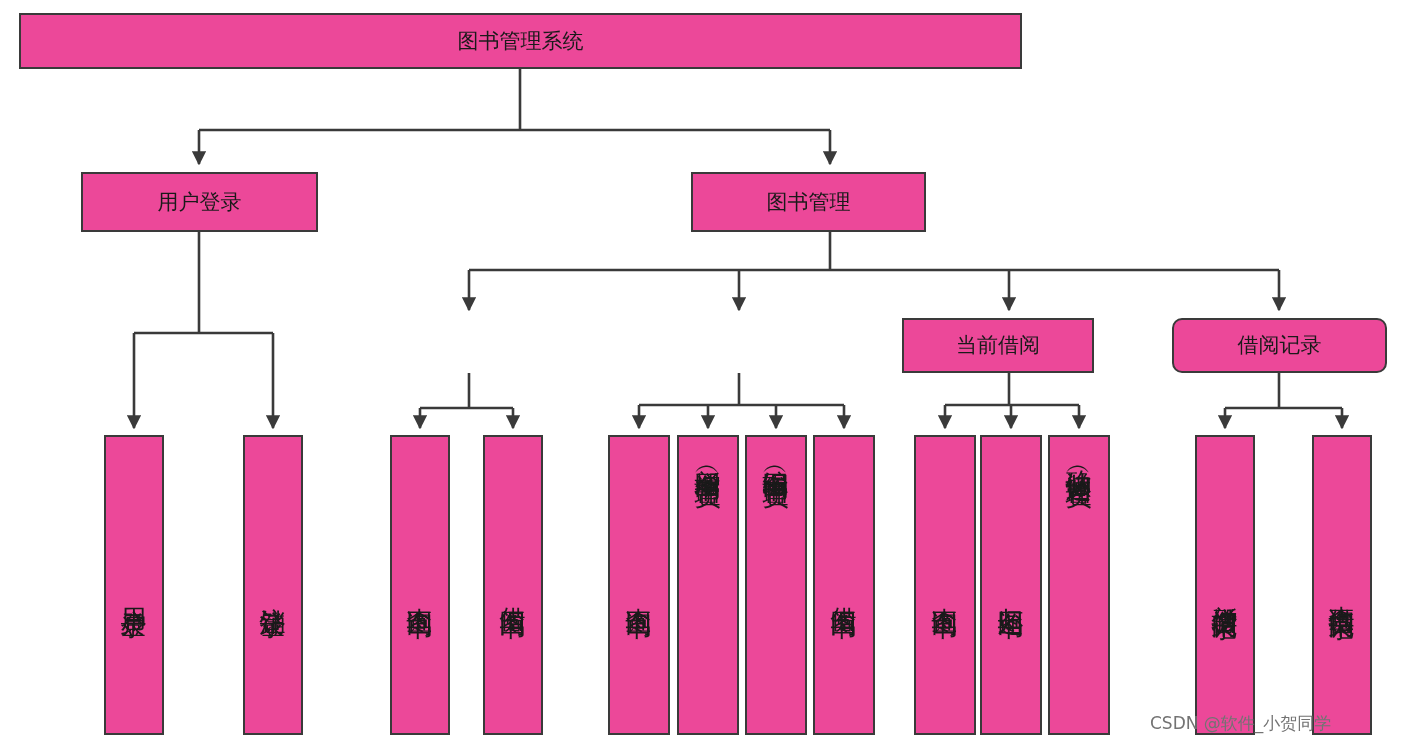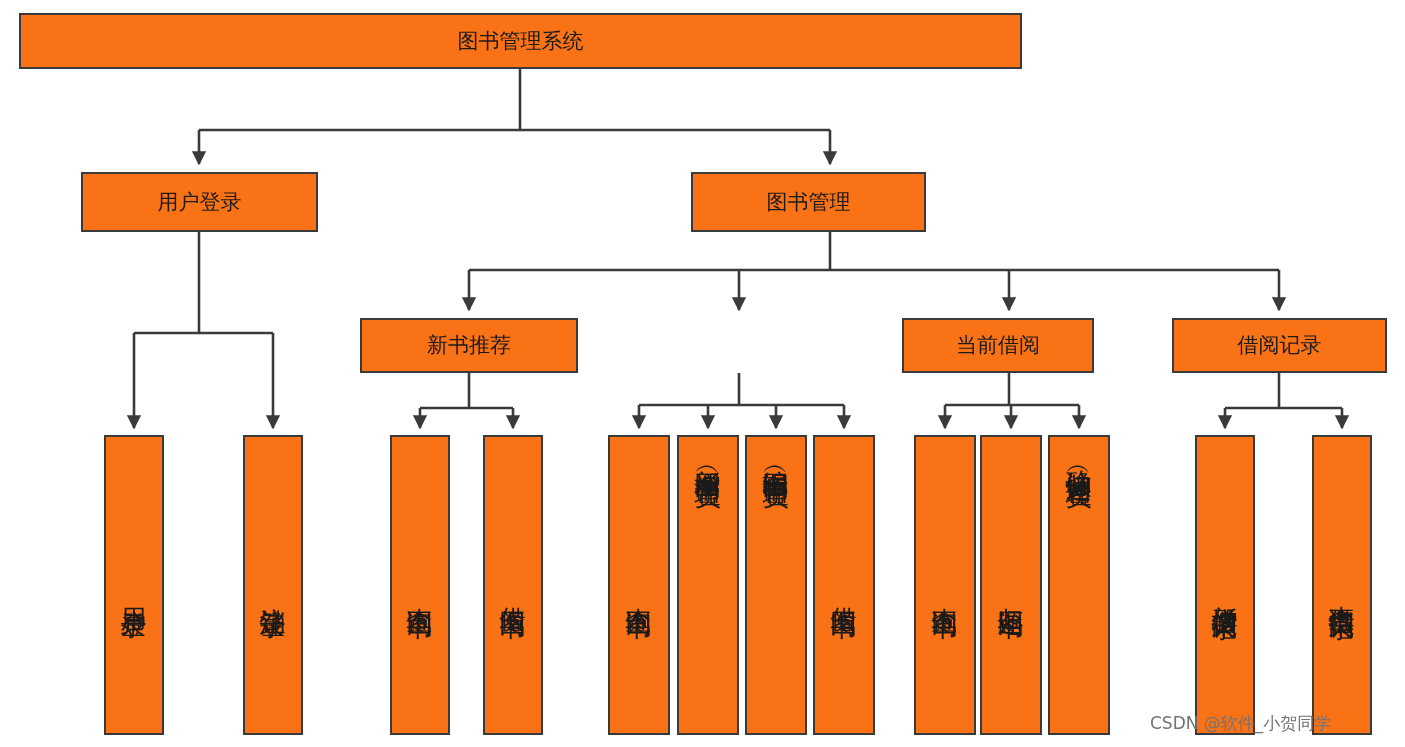--- a/index.html
+++ b/index.html
@@ -8,21 +8,21 @@
     background:#ffffff;
     font-family:"DejaVu Sans","Liberation Sans",sans-serif;
     overflow:hidden;
     position:relative;
   }
   #diagram-root{position:absolute;left:0;top:0;width:1405px;height:747px;}
   svg#wires{position:absolute;left:0;top:0;width:1405px;height:747px;}
   .node{
     position:absolute;
     box-sizing:border-box;
-    background:#f97316;
+    background:#ec4899;
     border:2px solid #3a3a3a;
     display:flex;
     align-items:center;
     justify-content:center;
     color:#1a1a1a;
   }
   .node .label{
     text-align:center;
     line-height:1.15;
     white-space:nowrap;
@@ -111,27 +111,24 @@
     <span class="label">图书管理系统</span>
   </div>
 
   <div class="node horiz" style="left:81px;top:172px;width:237px;height:60px;">
     <span class="label">用户登录</span>
   </div>
   <div class="node horiz" style="left:691px;top:172px;width:235px;height:60px;">
     <span class="label">图书管理</span>
   </div>
 
-  <div class="node horiz" style="left:360px;top:318px;width:218px;height:55px;">
-    <span class="label">新书推荐</span>
-  </div>
   <div class="node horiz" style="left:902px;top:318px;width:192px;height:55px;">
     <span class="label">当前借阅</span>
   </div>
-  <div class="node horiz" style="left:1172px;top:318px;width:215px;height:55px;">
+  <div class="node horiz" style="left:1172px;top:318px;width:215px;height:55px;border-radius:10px;">
     <span class="label">借阅记录</span>
   </div>
 
   <div class="node vert mid" style="left:104px;top:435px;width:60px;height:300px;">
     <span class="label">用户登录</span>
   </div>
   <div class="node vert mid" style="left:243px;top:435px;width:60px;height:300px;">
     <span class="label">注销登录</span>
   </div>
 

